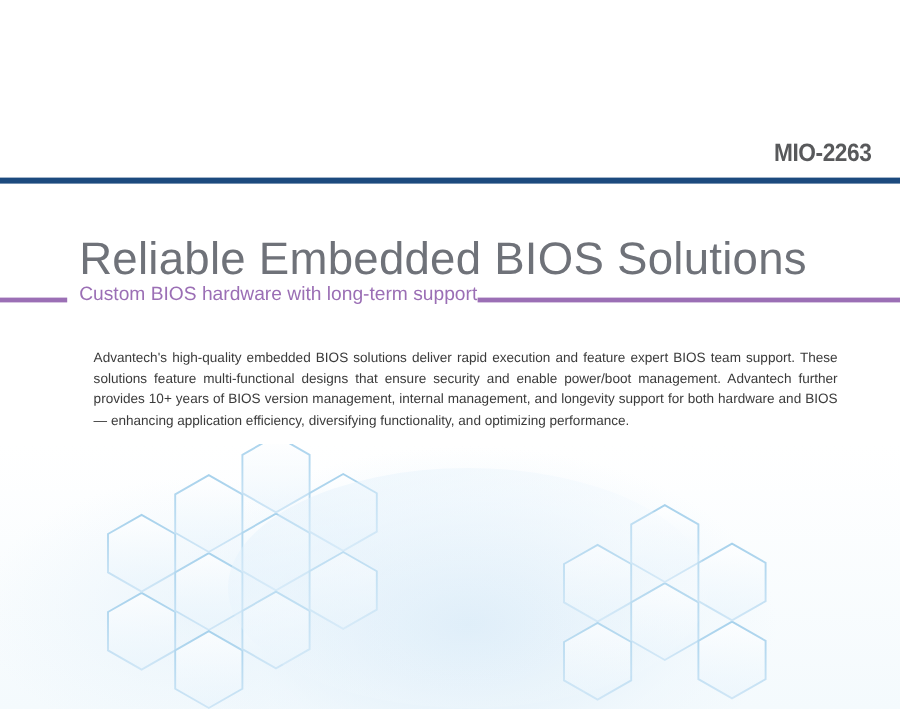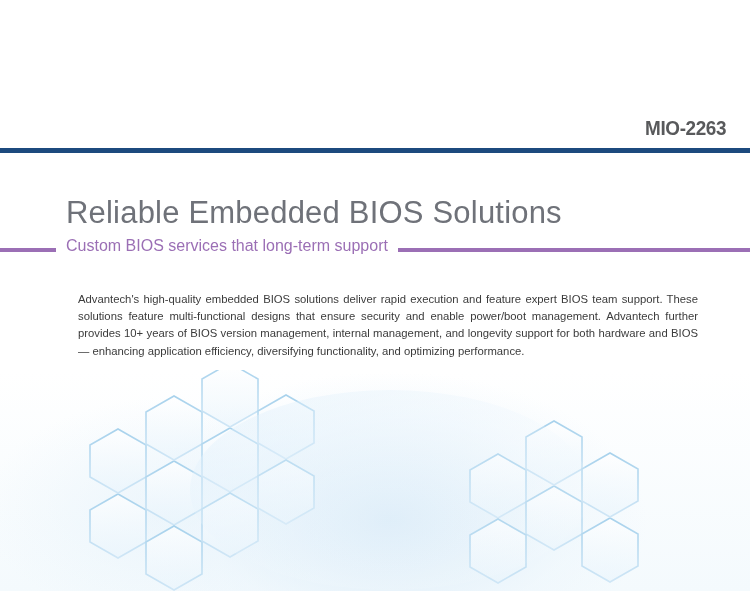--- a/index.html
+++ b/index.html
@@ -23,21 +23,21 @@
   }
   #header-rule{
     position:absolute;left:0;top:148px;width:750px;height:5px;
     background:#1c4a7e;
   }
 
   
   #title-block{position:absolute;left:0;top:195px;width:750px;}
   #page-title{
     position:absolute;left:66px;top:0;
-    font-size:31px;font-weight:300;letter-spacing:0.2px;
+    font-size:38px;font-weight:300;letter-spacing:0.2px;
     color:#6f7279;white-space:nowrap;
   }
   #subtitle-row{position:absolute;left:0;top:45px;width:750px;height:20px;}
   #subtitle-line-left{
     position:absolute;left:0;top:8px;width:56px;height:4px;background:#9b6fb5;
   }
   #subtitle{
     position:absolute;left:66px;top:-3px;
     font-size:16px;font-weight:400;color:#9b6fb5;white-space:nowrap;
   }
@@ -72,21 +72,21 @@
 
 <div id="header">
   <div id="model-name">MIO-2263</div>
   <div id="header-rule"></div>
 </div>
 
 <div id="title-block">
   <div id="page-title">Reliable Embedded BIOS Solutions</div>
   <div id="subtitle-row">
     <div id="subtitle-line-left"></div>
-    <div id="subtitle">Custom BIOS services that long-term support</div>
+    <div id="subtitle">Custom BIOS hardware with long-term support</div>
     <div id="subtitle-line-right"></div>
   </div>
 </div>
 
 <div id="body-copy">Advantech's high-quality embedded BIOS solutions deliver rapid execution and feature expert BIOS team support. These solutions feature multi-functional designs that ensure security and enable power/boot management. Advantech further provides 10+ years of BIOS version management, internal management, and longevity support for both hardware and BIOS — enhancing application efficiency, diversifying functionality, and optimizing performance.</div>
 
 <div id="illustration">
   <div id="illustration-bg"></div>
 
   <svg class="hexgrid" width="750" height="221" viewBox="0 0 750 221">

